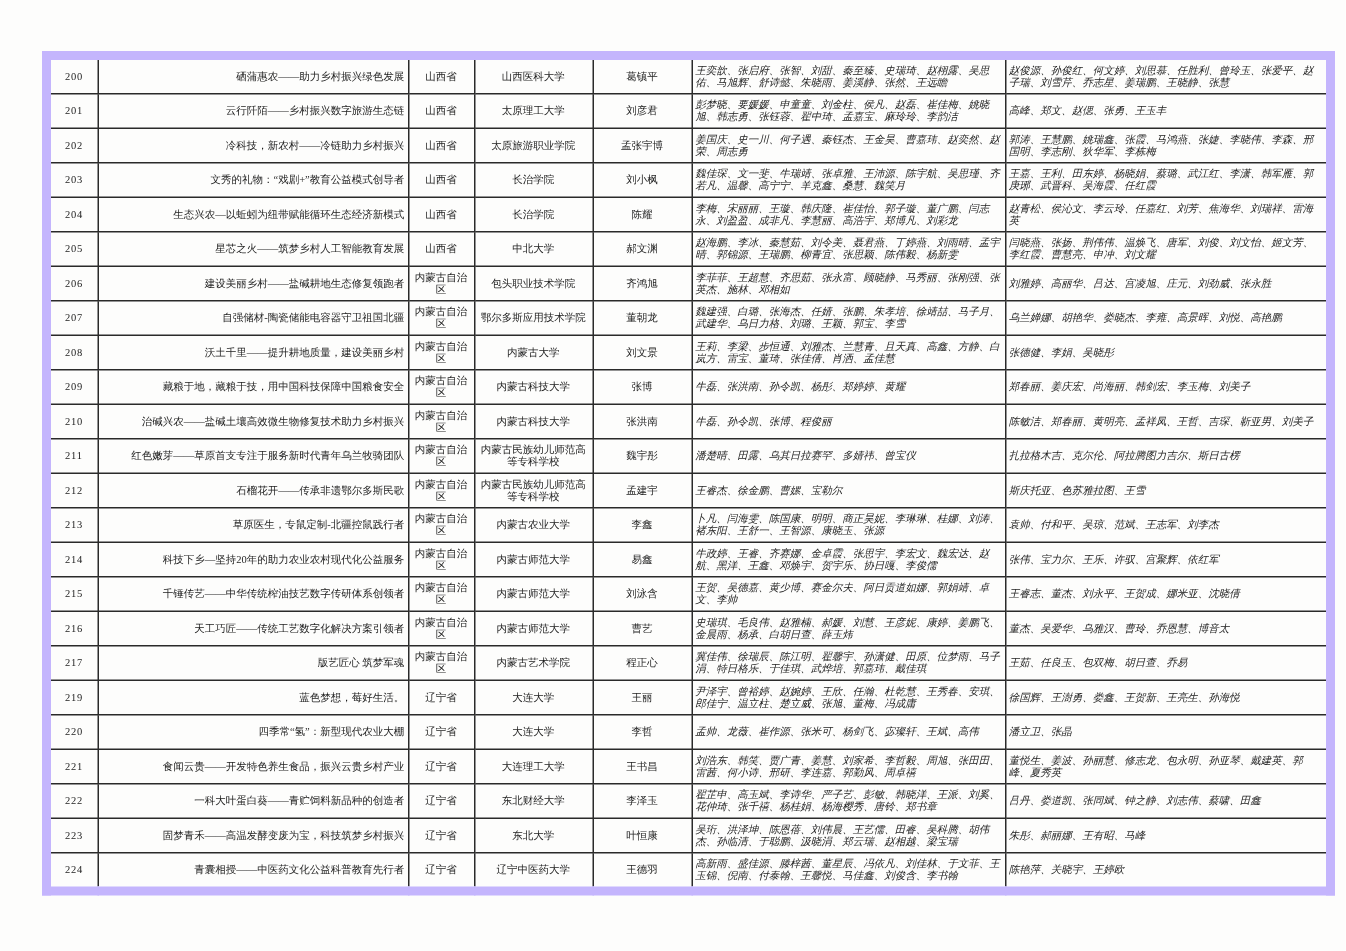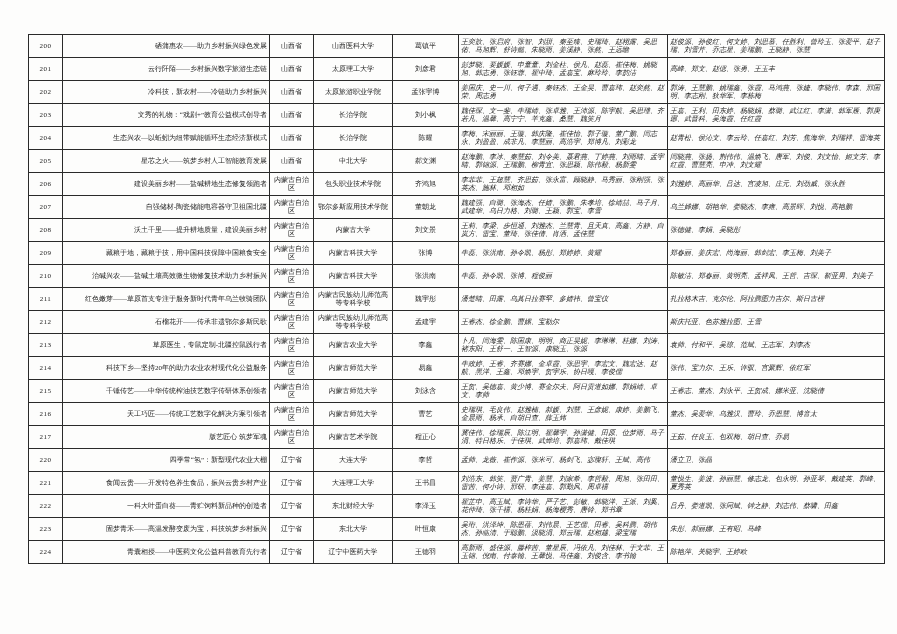--- a/index.html
+++ b/index.html
@@ -5,21 +5,21 @@
   html,body{margin:0;padding:0;}
   body{
     width:897px;height:634px;background:#ffffff;
     font-family:"Liberation Serif","DejaVu Serif",serif;
     overflow:hidden;
   }
   .page{position:relative;width:897px;height:634px;background:#fdfdfc;}
   table.scan-table{
     position:absolute;left:28px;top:34px;width:856px;
     border-collapse:collapse;table-layout:fixed;
-    border:1px solid #c4b5fd;
+    border:6px solid #c4b5fd;
   }
   table.scan-table td{
     border:1px solid #2a2a2a;
     font-size:7px;line-height:8.5px;color:#1d1d1d;
     vertical-align:middle;padding:1px 2px;overflow:hidden;
     height:20px;word-break:break-all;
   }
   td.c-num{text-align:center;font-size:8px;letter-spacing:0.5px;}
   td.c-project{text-align:right;padding-left:3px;}
   td.c-center{text-align:center;}
@@ -203,20 +203,29 @@
         <tr>
     <td class="c-num">217</td>
     <td class="c-project">版艺匠心 筑梦军魂</td>
     <td class="c-center">内蒙古自治区</td>
     <td class="c-center">内蒙古艺术学院</td>
     <td class="c-center">程正心</td>
     <td class="c-members">冀佳伟、徐瑞辰、陈江明、翟馨宇、孙潇健、田原、位梦雨、马子涓、特日格乐、于佳琪、武烨培、郭嘉玮、戴佳琪</td>
     <td class="c-members">王茹、任良玉、包双梅、胡日查、乔易</td>
   </tr>
         <tr>
+    <td class="c-num">219</td>
+    <td class="c-project">蓝色梦想，莓好生活。</td>
+    <td class="c-center">辽宁省</td>
+    <td class="c-center">大连大学</td>
+    <td class="c-center">王丽</td>
+    <td class="c-members">尹泽宇、曾裕婷、赵婉婷、王欣、任瀚、杜乾慧、王秀春、安琪、郎佳宁、温立柱、楚立威、张旭、董梅、冯成庸</td>
+    <td class="c-members">徐国辉、王澍勇、娄鑫、王贺新、王亮生、孙海悦</td>
+  </tr>
+        <tr>
     <td class="c-num">220</td>
     <td class="c-project">四季常“氢”：新型现代农业大棚</td>
     <td class="c-center">辽宁省</td>
     <td class="c-center">大连大学</td>
     <td class="c-center">李哲</td>
     <td class="c-members">孟帅、龙薇、崔作源、张米可、杨剑飞、宓璨轩、王斌、高伟</td>
     <td class="c-members">潘立卫、张晶</td>
   </tr>
         <tr>
     <td class="c-num">221</td>

